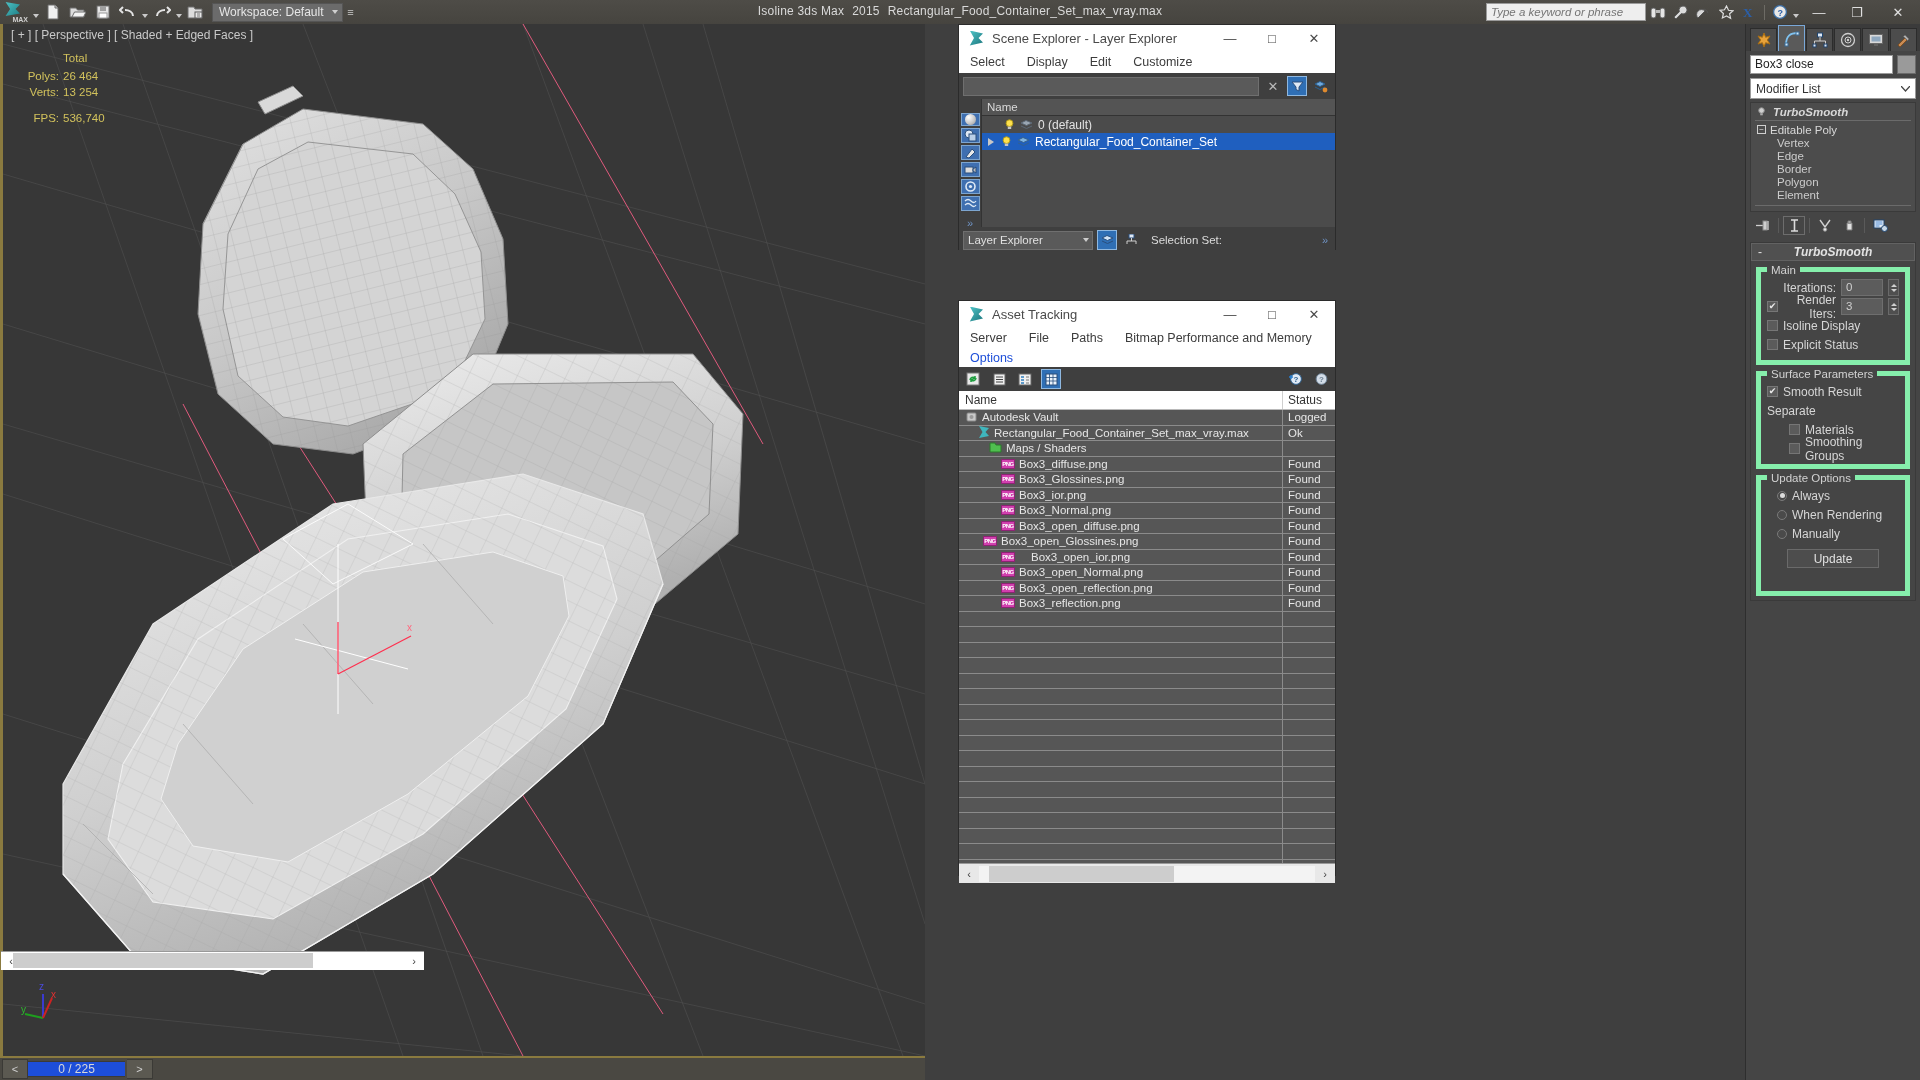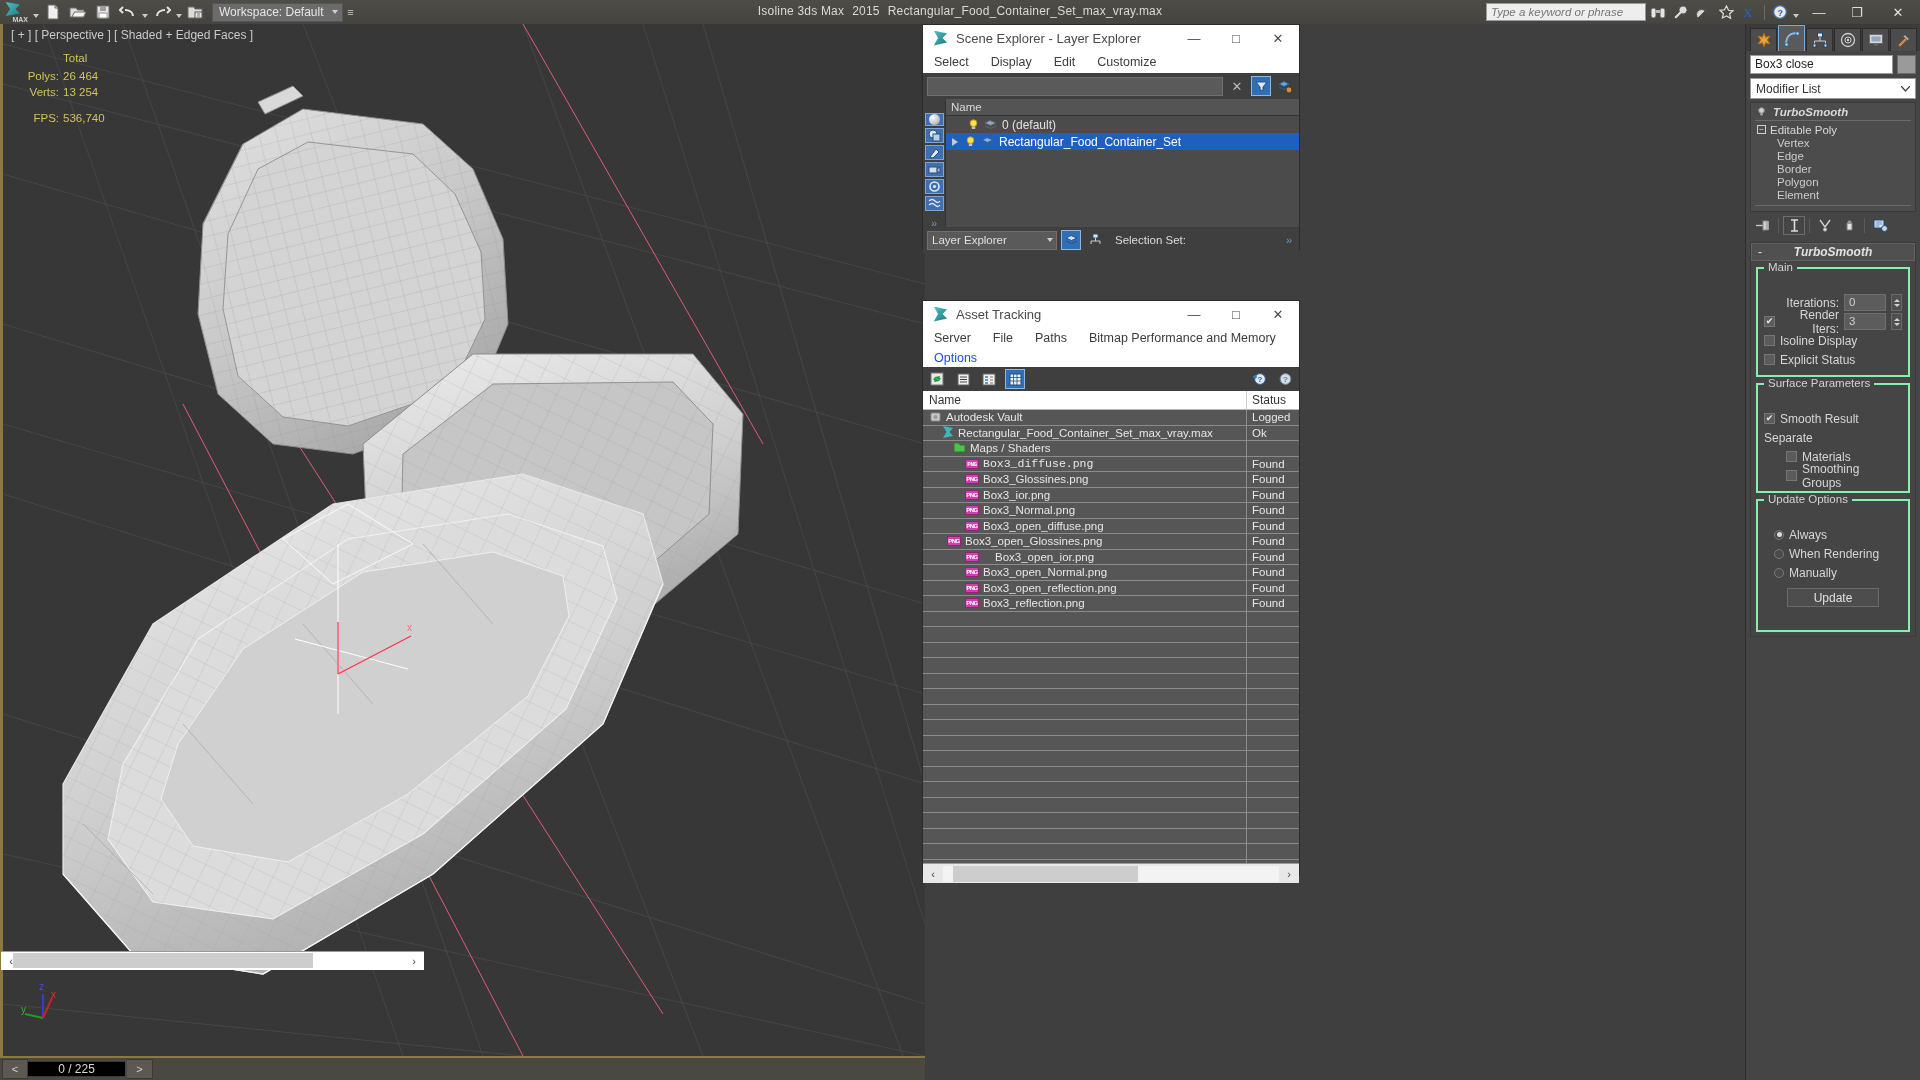--- a/index.html
+++ b/index.html
@@ -88,26 +88,26 @@
   
   .statusbar {
     position:absolute; left:0; top:1056px; width:925px; height:24px;
     background:#4a4842; border-top:2px solid #8a7a3f; display:flex; align-items:center;
   }
   .sb-arrow {
     width:26px;height:20px;background:#5b5951;border:1px solid #3b3a36;
     display:flex;align-items:center;justify-content:center;color:#d0d0d0;font-size:11px;margin-left:2px;
   }
   .sb-frame {
-    width:97px;height:16px;background:#000000;border:1px solid #3b3a36;border-left:none;border-right:none;
+    width:97px;height:16px;background:#1d4ed8;border:1px solid #3b3a36;border-left:none;border-right:none;
     display:flex;align-items:center;justify-content:center;color:#d8d8d8;font-size:12px;
   }
 
   
-  .win { position:absolute; background:#3f3f3f; }
+  .win { position:absolute; background:#3f3f3f;margin-left:36px; }
   .win-title {
     height:26px; background:#fff; display:flex; align-items:center;
     color:#4a4a4a; font-size:13px; padding-left:8px;
   }
   .win-title .wtl { flex:1; display:flex; align-items:center; gap:8px;}
   .wicon { width:17px; height:15px; position:relative; }
   .wicon .g {
     position:absolute; left:1px; top:0; width:15px; height:15px;
     background:linear-gradient(135deg,#52c8cb,#1c757c);
     clip-path: polygon(12% 0,100% 20%,70% 50%,100% 80%,12% 100%,40% 50%);
@@ -203,21 +203,21 @@
   .mrow.sub { padding-left:26px; color:#cbcbcb;}
   .bulb-sm { width:9px;height:9px; }
   .plusbox { width:9px;height:9px; border:1px solid #cfcfcf; display:flex;align-items:center;justify-content:center; font-size:8px; line-height:7px; color:#e0e0e0;}
   .cp-stackbtns { margin:2px 4px 0 4px; height:22px; background:#454545; display:flex; align-items:center; gap:2px; padding:0 2px;}
   .sb-btn { width:22px; height:19px; display:flex;align-items:center;justify-content:center; }
   .sb-btn.fr { border:1px solid #6d6d6d; }
   .sb-vsep { width:1px; height:15px; background:#5a5a5a; margin:0 2px;}
   .rollout { margin:6px 4px 0 4px; border:1px solid #3a3a3a;}
   .rl-head { height:18px; background:#505050; border:1px solid #626262; display:flex; align-items:center; justify-content:center; position:relative; font-size:12px; color:#e2e2e2; font-style:italic; font-weight:bold;}
   .rl-head .mn { position:absolute; left:6px; font-style:normal; font-weight:normal;}
-  .grp { margin:6px 5px 4px 5px; border:2px solid #86efac; padding:24px 6px 6px 6px; position:relative;}
+  .grp { margin:6px 5px 4px 5px; border:5px solid #86efac; padding:6px 6px 6px 6px; position:relative;}
   .grp > .gt { position:absolute; top:-8px; left:6px; background:#454545; padding:0 4px; font-size:11.5px; color:#d2d2d2;}
   .prow { display:flex; align-items:center; height:19px; font-size:12px; color:#d6d6d6; gap:5px;}
   .prow .lbl { flex:1; text-align:right;}
   .spin { width:42px; height:17px; background:#5c5c5c; border:1px solid #6e6e6e; color:#cfcfcf; font-size:11.5px; padding-left:4px; line-height:15px;}
   .spinarr { width:11px; height:17px; background:#4f4f4f; border:1px solid #6a6a6a; display:flex; flex-direction:column; align-items:center; justify-content:center; gap:2px;}
   .spinarr i { width:0;height:0;border-left:3px solid transparent;border-right:3px solid transparent;}
   .spinarr i.u { border-bottom:3px solid #d0d0d0;}
   .spinarr i.d { border-top:3px solid #d0d0d0;}
   .cbox { width:11px; height:11px; background:#5b5b5b; border:1px solid #767676; display:flex;align-items:center;justify-content:center;}
   .cbox.ck::after { content:"✔"; font-size:9px; color:#e8e8e8; line-height:9px;}
@@ -692,21 +692,21 @@
           <div class="at-row">
             <div class="n" style="padding-left: 30px;">
               <span><svg width="13" height="12" viewBox="0 0 13 12">
                   <path d="M1 2h5l1 2h5v7H1z" fill="#4fbf4f" stroke="#2a7a2a"></path>
                 </svg></span>
               <span>Maps / Shaders</span>
             </div>
             <div class="s"></div>
           </div>
           <div class="at-row">
-            <div class="n" style="padding-left: 42px; font-family: Liberation Mono, monospace;">
+            <div class="n" style="padding-left: 42px;">
               <span class="png-ic">PNG</span>
               <span>Box3_diffuse.png</span>
             </div>
             <div class="s">Found</div>
           </div>
           <div class="at-row">
             <div class="n" style="padding-left: 42px;">
               <span class="png-ic">PNG</span>
               <span>Box3_Glossines.png</span>
             </div>

